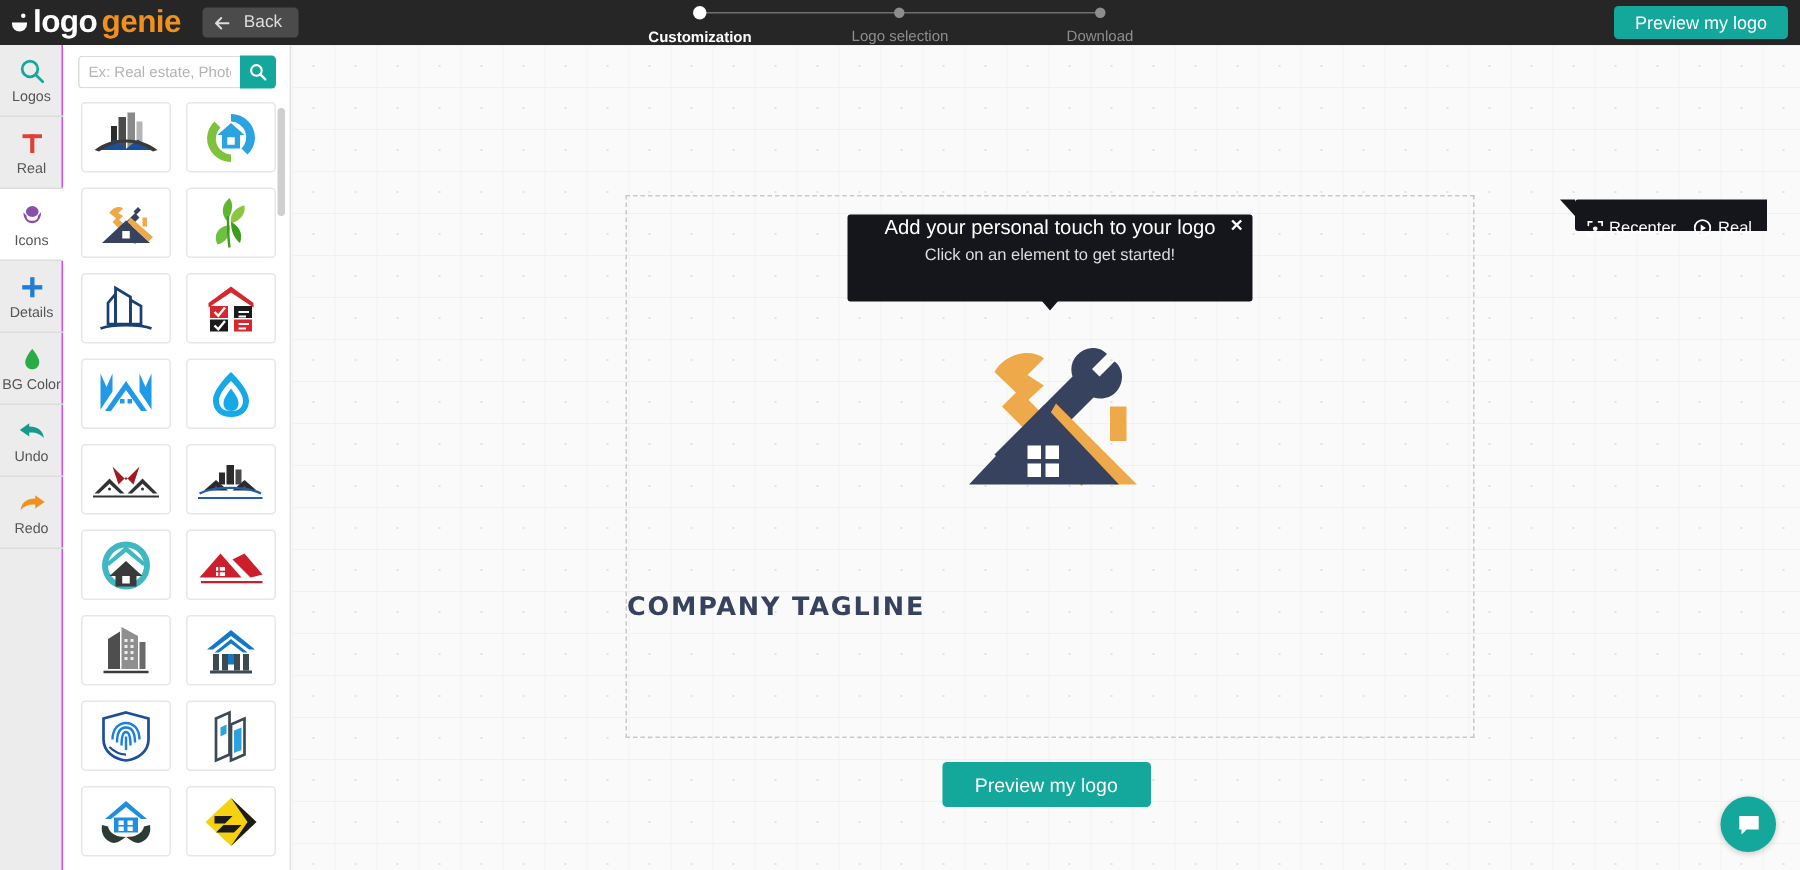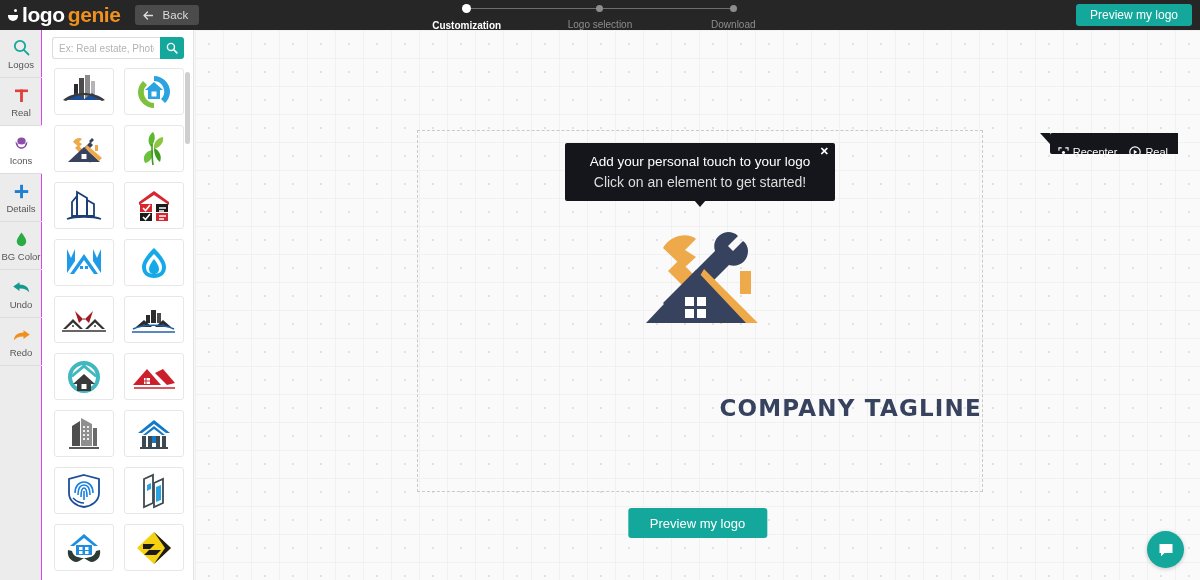--- a/index.html
+++ b/index.html
@@ -140,35 +140,35 @@
   .logo-art {
     position: absolute; left: 50%; top: 92px; transform: translateX(-50%);
     width: 200px; height: 110px;
   }
   .company-name {
     position: absolute; left: 0; right: 0; top: 218px; text-align: center;
     font-size: 31px; font-weight: bold; color: #eda94a;
     letter-spacing: 1.2px; font-family: "DejaVu Sans", sans-serif;
   }
   .company-tagline {
-    position: absolute; left: 0; right: 0; top: 264px; text-align: right;
-    font-size: 23px; font-weight: bold; color: #36425e;
+    position: absolute; left: 0; right: 0; top: 264px; text-align: left;
+    font-size: 17px; font-weight: bold; color: #36425e;
     letter-spacing: 1.2px; font-family: "DejaVu Sans", sans-serif;
   }
 
   
   .callout {
     position: absolute; left: 370px; top: 113px; width: 270px; height: 58px;
     background: #15161b; color: #fff; border-radius: 2px; z-index: 20;
   }
   .callout-title {
-    text-align: center; font-size: 13.5px; padding-top: 11px; color: #fff;
+    text-align: center; font-size: 13.5px; padding-top: 1px; color: #fff;
   }
   .callout-sub {
-    text-align: center; font-size: 14px; padding-top: 5px; color: #dcdcdc;
+    text-align: center; font-size: 11px; padding-top: 5px; color: #dcdcdc;
   }
   .callout-close {
     position: absolute; right: 6px; top: 3px; color: #fff; font-size: 11px;
     cursor: pointer; line-height: 1; font-weight: bold;
   }
   .callout-arrow {
     position: absolute; left: 50%; bottom: -6px; margin-left: -6px;
     width: 0; height: 0; border-left: 6px solid transparent;
     border-right: 6px solid transparent; border-top: 7px solid #15161b;
   }

